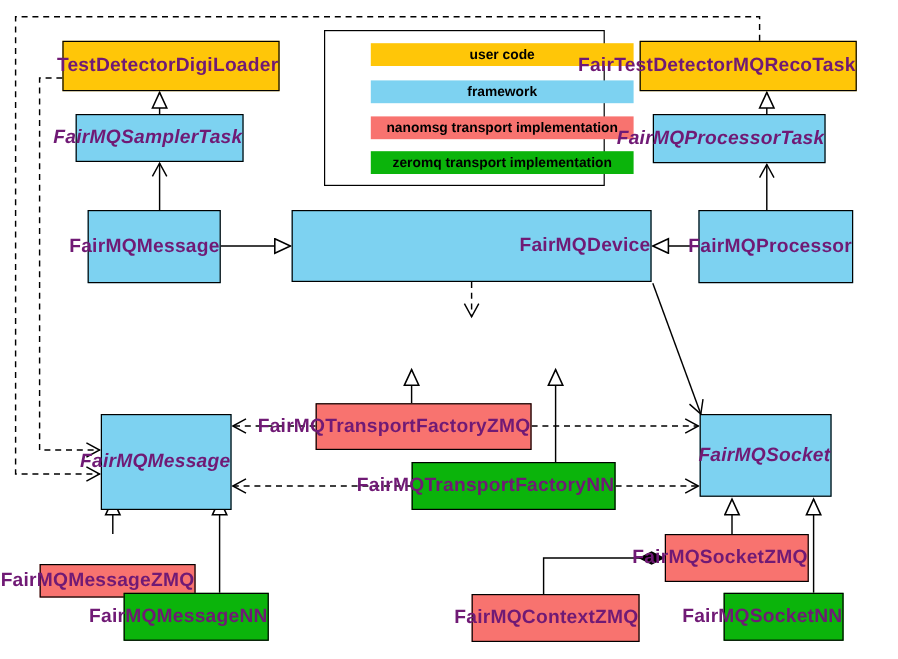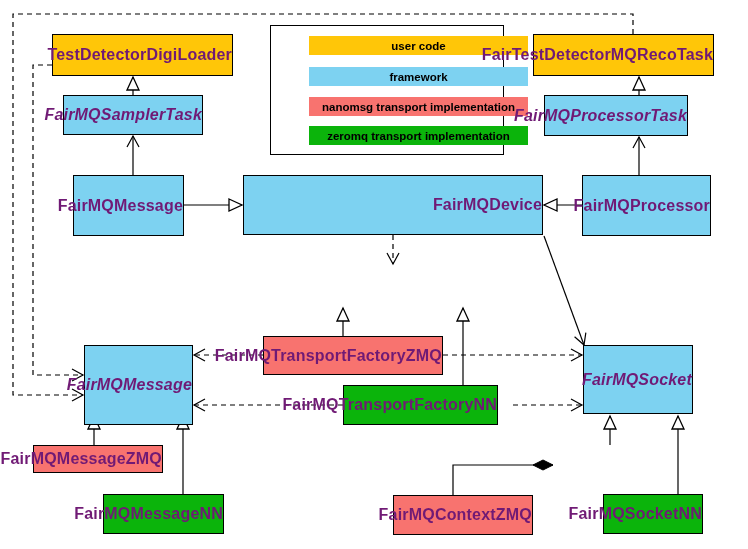--- a/index.html
+++ b/index.html
@@ -107,34 +107,37 @@
   </div>
   <div class="node framework" style="left:243px;top:175px;width:300px;height:60px">
     <span>FairMQDevice</span>
   </div>
   <div class="node framework" style="left:582px;top:175px;width:129px;height:61px">
     <span>FairMQProcessor</span>
   </div>
   <div class="node zeromq" style="left:263px;top:336px;width:180px;height:39px">
     <span>FairMQTransportFactoryZMQ</span>
   </div>
-  <div class="node nanomsg" style="left:343px;top:385px;width:155px;height:40px">
+  <div class="node nanomsg" style="left:343px;top:385px;width:170px;height:40px">
     <span>FairMQTransportFactoryNN</span>
   </div>
   <div class="node framework abstract" style="left:84px;top:345px;width:109px;height:80px">
     <span>FairMQMessage</span>
   </div>
   <div class="node framework abstract" style="left:583px;top:345px;width:110px;height:69px">
     <span>FairMQSocket</span>
   </div>
-  <div class="node zeromq" style="left:33px;top:445px;width:130px;height:28px">
+  <div class="node zeromq" style="left:33px;top:470px;width:130px;height:28px">
     <span>FairMQMessageZMQ</span>
   </div>
   <div class="node nanomsg" style="left:103px;top:494px;width:121px;height:40px">
     <span>FairMQMessageNN</span>
+  </div>
+  <div class="node zeromq" style="left:554px;top:445px;width:120px;height:40px">
+    <span>FairMQSocketZMQ</span>
   </div>
   <div class="node nanomsg" style="left:603px;top:494px;width:100px;height:40px">
     <span>FairMQSocketNN</span>
   </div>
   <div class="node zeromq" style="left:393px;top:495px;width:140px;height:40px">
     <span>FairMQContextZMQ</span>
   </div>
 
 </div>
 

